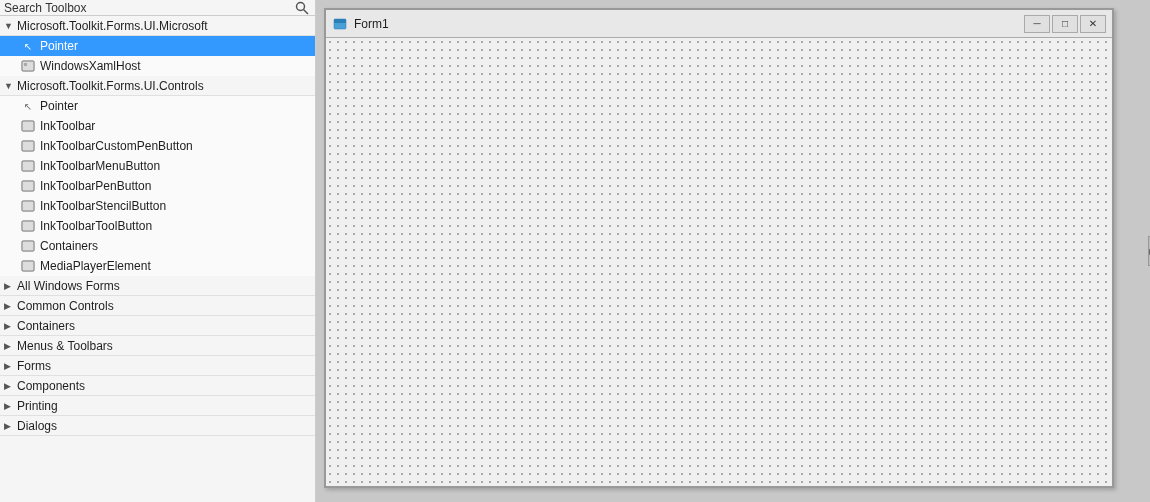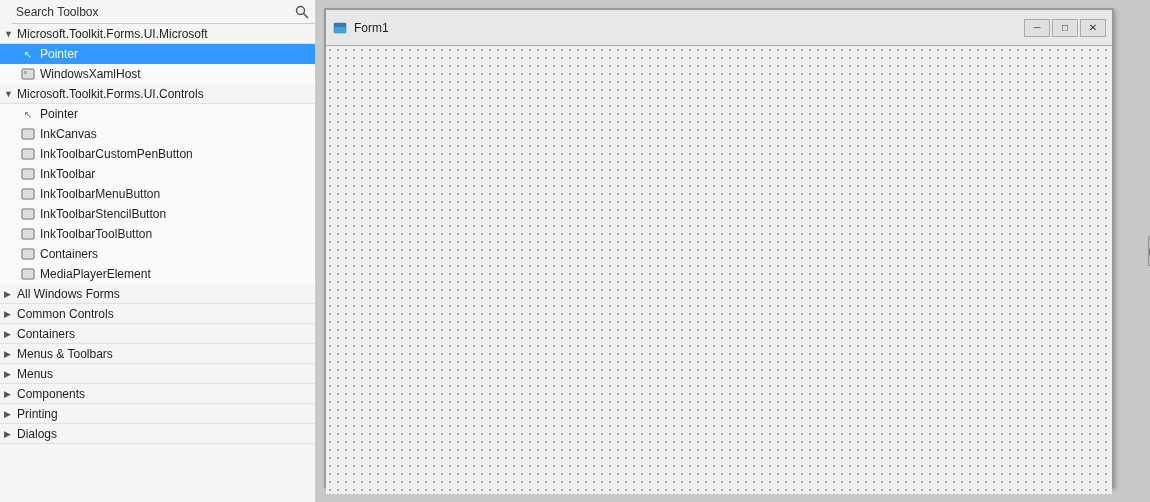--- a/index.html
+++ b/index.html
@@ -23,22 +23,21 @@
       flex-direction: column;
       flex-shrink: 0;
     }
 
     .search-toolbox-bar {
       display: flex;
       align-items: center;
       background: #f5f5f5;
       border-bottom: 1px solid #ccc;
       padding: 2px 4px;
-      height: 24px;
-      margin-left: 12px;
+      height: 16px;
     }
 
     .search-toolbox-label {
       flex: 1;
       font-size: 12px;
       color: #333;
     }
 
     .search-icon-btn {
       width: 18px;
@@ -126,21 +125,21 @@
       border: 2px solid #999;
       width: 790px;
       height: 480px;
       position: relative;
       box-shadow: 2px 2px 4px rgba(0,0,0,0.2);
     }
 
     .form-titlebar {
       background: #e8e8e8;
       border-bottom: 1px solid #aaa;
-      height: 36px;
+      height: 28px;
       display: flex;
       align-items: center;
       padding: 0 6px;
     }
 
     .form-icon {
       width: 16px;
       height: 16px;
       margin-right: 6px;
       display: flex;
@@ -280,56 +279,56 @@
         <span class="item-icon">↖</span>
         <span>Pointer</span>
       </div>
       <div class="toolbox-item">
         <span class="item-icon">
           <svg width="14" height="14" viewBox="0 0 14 14">
               <rect x="1" y="2" width="12" height="10" rx="1" fill="none" stroke="#666" stroke-width="1"></rect>
               <rect x="2" y="3" width="10" height="8" fill="#ddd"></rect>
             </svg>
         </span>
-        <span>InkCanvas</span>
+        <span>InkToolbar</span>
       </div>
       <div class="toolbox-item">
         <span class="item-icon">
           <svg width="14" height="14" viewBox="0 0 14 14">
               <rect x="1" y="2" width="12" height="10" rx="1" fill="none" stroke="#666" stroke-width="1"></rect>
               <rect x="2" y="3" width="10" height="8" fill="#ddd"></rect>
             </svg>
         </span>
         <span>InkToolbarCustomPenButton</span>
       </div>
       <div class="toolbox-item">
         <span class="item-icon">
           <svg width="14" height="14" viewBox="0 0 14 14">
               <rect x="1" y="2" width="12" height="10" rx="1" fill="none" stroke="#666" stroke-width="1"></rect>
               <rect x="2" y="3" width="10" height="8" fill="#ddd"></rect>
             </svg>
         </span>
-        <span>InkToolbar</span>
-      </div>
-      <div class="toolbox-item">
-        <span class="item-icon">
-          <svg width="14" height="14" viewBox="0 0 14 14">
-              <rect x="1" y="2" width="12" height="10" rx="1" fill="none" stroke="#666" stroke-width="1"></rect>
-              <rect x="2" y="3" width="10" height="8" fill="#ddd"></rect>
-            </svg>
-        </span>
         <span>InkToolbarMenuButton</span>
       </div>
       <div class="toolbox-item">
         <span class="item-icon">
           <svg width="14" height="14" viewBox="0 0 14 14">
               <rect x="1" y="2" width="12" height="10" rx="1" fill="none" stroke="#666" stroke-width="1"></rect>
               <rect x="2" y="3" width="10" height="8" fill="#ddd"></rect>
             </svg>
         </span>
+        <span>InkToolbarPenButton</span>
+      </div>
+      <div class="toolbox-item">
+        <span class="item-icon">
+          <svg width="14" height="14" viewBox="0 0 14 14">
+              <rect x="1" y="2" width="12" height="10" rx="1" fill="none" stroke="#666" stroke-width="1"></rect>
+              <rect x="2" y="3" width="10" height="8" fill="#ddd"></rect>
+            </svg>
+        </span>
         <span>InkToolbarStencilButton</span>
       </div>
       <div class="toolbox-item">
         <span class="item-icon">
           <svg width="14" height="14" viewBox="0 0 14 14">
               <rect x="1" y="2" width="12" height="10" rx="1" fill="none" stroke="#666" stroke-width="1"></rect>
               <rect x="2" y="3" width="10" height="8" fill="#ddd"></rect>
             </svg>
         </span>
         <span>InkToolbarToolButton</span>
@@ -365,21 +364,21 @@
     <div class="group-header collapsed-group">
       <span class="chevron">▶</span>
       <span>Containers</span>
     </div>
     <div class="group-header collapsed-group">
       <span class="chevron">▶</span>
       <span>Menus &amp; Toolbars</span>
     </div>
     <div class="group-header collapsed-group">
       <span class="chevron">▶</span>
-      <span>Menus</span>
+      <span>Forms</span>
     </div>
     <div class="group-header collapsed-group">
       <span class="chevron">▶</span>
       <span>Components</span>
     </div>
     <div class="group-header collapsed-group">
       <span class="chevron">▶</span>
       <span>Printing</span>
     </div>
     <div class="group-header collapsed-group">

